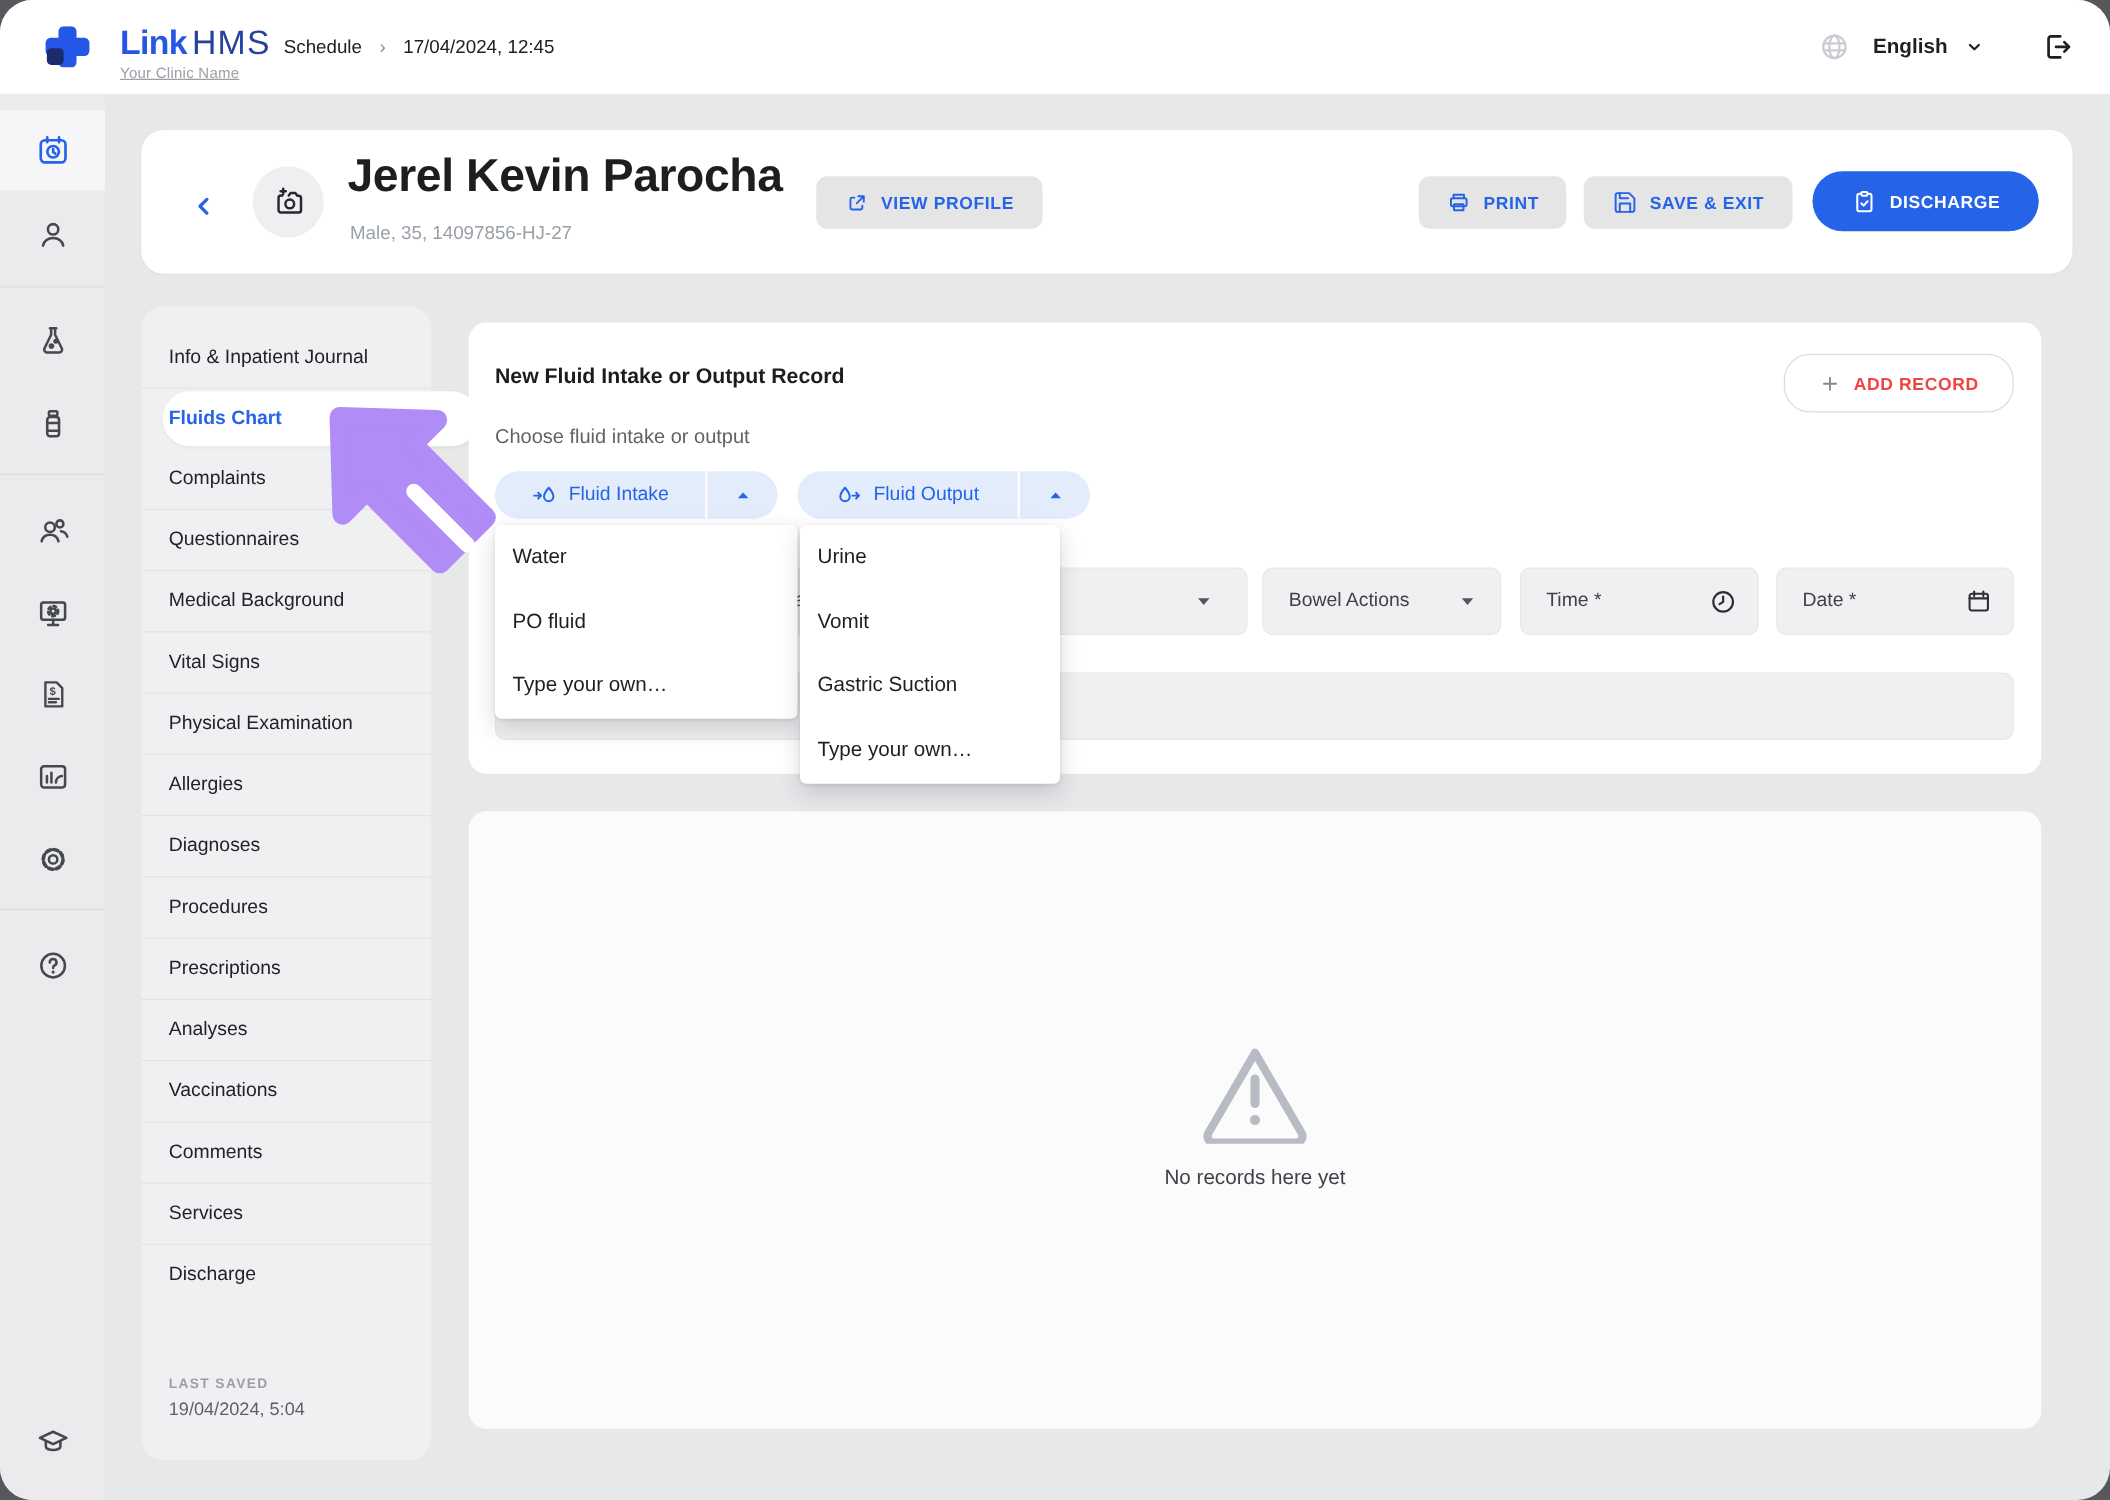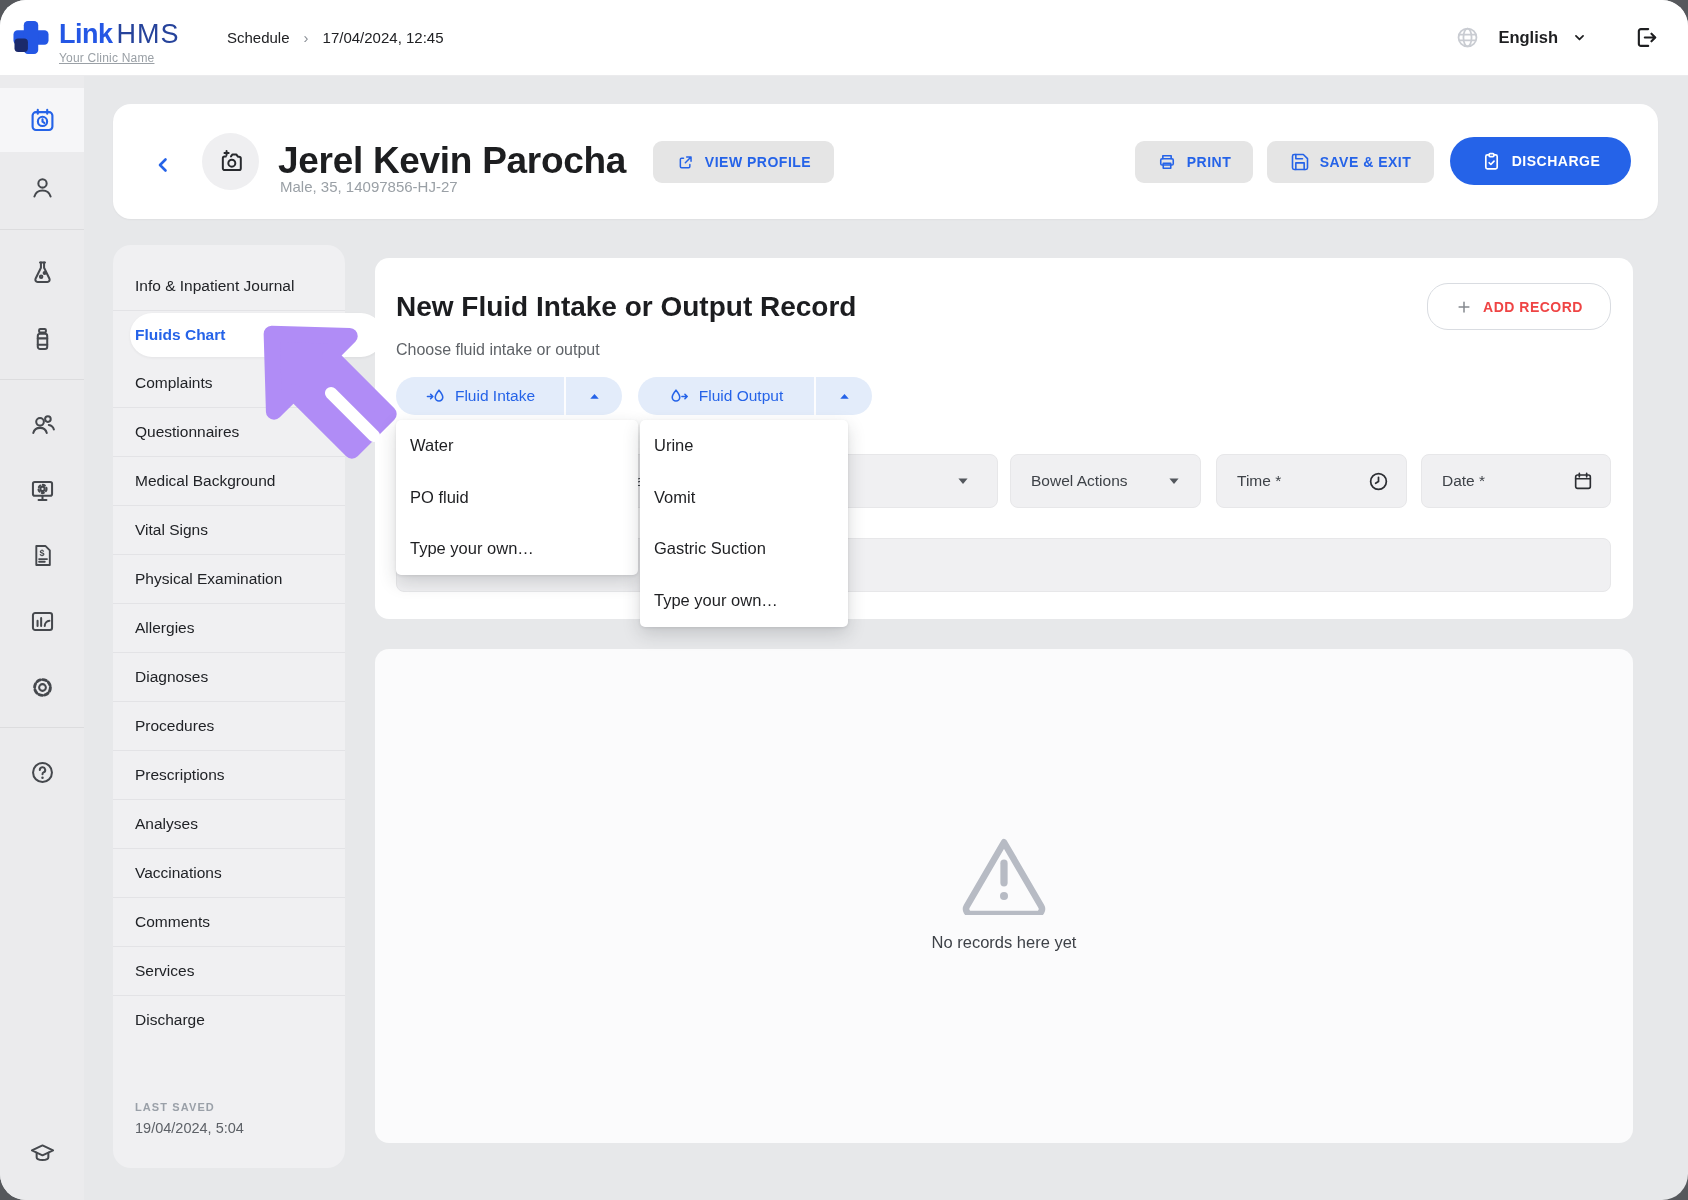--- a/index.html
+++ b/index.html
@@ -3,21 +3,21 @@
 <meta charset="utf-8">
 <style>
   html,body{margin:0;padding:0;background:#56585c;}
   .stage{position:relative;width:1688px;height:1200px;background:#56585c;
     font-family:"Liberation Sans",sans-serif;overflow:hidden;}
   .window{position:absolute;inset:0;border-radius:26px;overflow:hidden;background:#e7e8ea;}
 
   
   .topbar{position:absolute;top:0;left:0;right:0;height:75px;background:#fff;
     border-bottom:1px solid #ebebed;z-index:5;}
-  .brand{position:absolute;left:13px;top:21px;display:flex;gap:10px;}
+  .brand{position:absolute;left:36px;top:21px;display:flex;gap:24px;}
   .brand-line{font-size:27px;line-height:27px;}
   .brand-link{font-weight:800;color:#2457e5;letter-spacing:-.5px;}
   .brand-hms{font-weight:500;color:#26439b;letter-spacing:1px;margin-left:4px;}
   .brand-tag{font-size:12px;color:#9aa0a6;margin-top:3px;letter-spacing:.2px;text-decoration:underline;}
   .crumbs{position:absolute;left:227px;top:0;height:75px;display:flex;align-items:center;gap:14px;
     font-size:15px;color:#202124;}
   .crumb-sep{color:#8a8f96;font-size:15px;}
   .top-right{position:absolute;right:28px;top:0;height:75px;display:flex;align-items:center;gap:18px;}
   .lang{display:flex;align-items:center;gap:12px;font-size:16.5px;font-weight:700;color:#1e1f21;}
   .logout{margin-left:26px;display:flex;align-items:center;}
@@ -29,21 +29,21 @@
   .rail-item.active{background:#f6f6f8;color:#2563e8;}
   .rail-div{position:absolute;left:0;width:84px;height:1px;background:#dcdcde;}
 
   
   .patient-card{position:absolute;left:113px;top:104px;width:1545px;height:115px;background:#fff;
     border-radius:18px;z-index:3;box-shadow:0 1px 2px rgba(30,32,36,.04);}
   .back-btn{position:absolute;left:33px;top:44px;width:34px;height:34px;display:flex;
     align-items:center;justify-content:center;color:#2563e8;}
   .avatar{position:absolute;left:89px;top:29px;width:57px;height:57px;border-radius:50%;
     background:#efeff1;display:flex;align-items:center;justify-content:center;color:#27292d;}
-  .pt-name{position:absolute;left:165px;top:36px;font-size:37px;font-weight:700;color:#1d1e20;
+  .pt-name{position:absolute;left:165px;top:16px;font-size:37px;font-weight:700;color:#1d1e20;
     letter-spacing:-.3px;}
   .pt-sub{position:absolute;left:167px;top:74px;font-size:15px;color:#9aa0a6;}
   .btn{display:flex;align-items:center;justify-content:center;gap:10px;box-sizing:border-box;
     border-radius:9px;font-size:14px;font-weight:700;letter-spacing:.5px;cursor:pointer;}
   .btn-light{background:#e5e5e5;color:#2563e8;}
   .btn-view{position:absolute;left:540px;top:37px;width:181px;height:42px;}
   .btn-print{position:absolute;left:1022px;top:37px;width:118px;height:42px;}
   .btn-save{position:absolute;left:1154px;top:37px;width:167px;height:42px;}
   .btn-discharge{position:absolute;left:1337px;top:33px;width:181px;height:48px;border-radius:26px;
     background:#2563e8;color:#fff;}
@@ -60,21 +60,21 @@
   .nav-row.active .lbl{color:#2563e8;font-weight:700;}
   .pillbg{position:absolute;left:17px;top:2px;width:253px;height:44px;background:#fff;
     border-radius:23px;z-index:1;box-shadow:0 1px 3px rgba(30,32,36,.06);}
   .nav-footer{position:absolute;left:22px;bottom:32px;}
   .nav-footer .lab{font-size:11px;font-weight:700;letter-spacing:1.1px;color:#9aa0a8;}
   .nav-footer .val{margin-top:7px;font-size:14.5px;color:#5d6167;}
 
   
   .main-card{position:absolute;left:375px;top:258px;width:1258px;height:361px;background:#fff;
     border-radius:14px;z-index:2;}
-  .form-title{position:absolute;left:21px;top:33px;font-size:28px;font-weight:700;color:#1c1d20;}
+  .form-title{position:absolute;left:21px;top:33px;font-size:17px;font-weight:700;color:#1c1d20;}
   .btn-add{position:absolute;right:22px;top:25px;width:184px;height:47px;border:1px solid #d9dce1;
     border-radius:21px;background:#fff;color:#ef4444;}
   .form-sub{position:absolute;left:21px;top:83px;font-size:16px;color:#5f6368;}
   .split-pill{position:absolute;top:119px;height:38px;background:#e3ecfa;border-radius:19px;
     display:flex;align-items:stretch;color:#2563e8;}
   .pill-intake{left:21px;width:226px;}
   .pill-output{left:263px;width:234px;}
   .split-main{flex:1;display:flex;align-items:center;justify-content:center;gap:9px;
     font-size:15.5px;font-weight:500;}
   .split-div{width:2px;background:#fdfdfe;}

